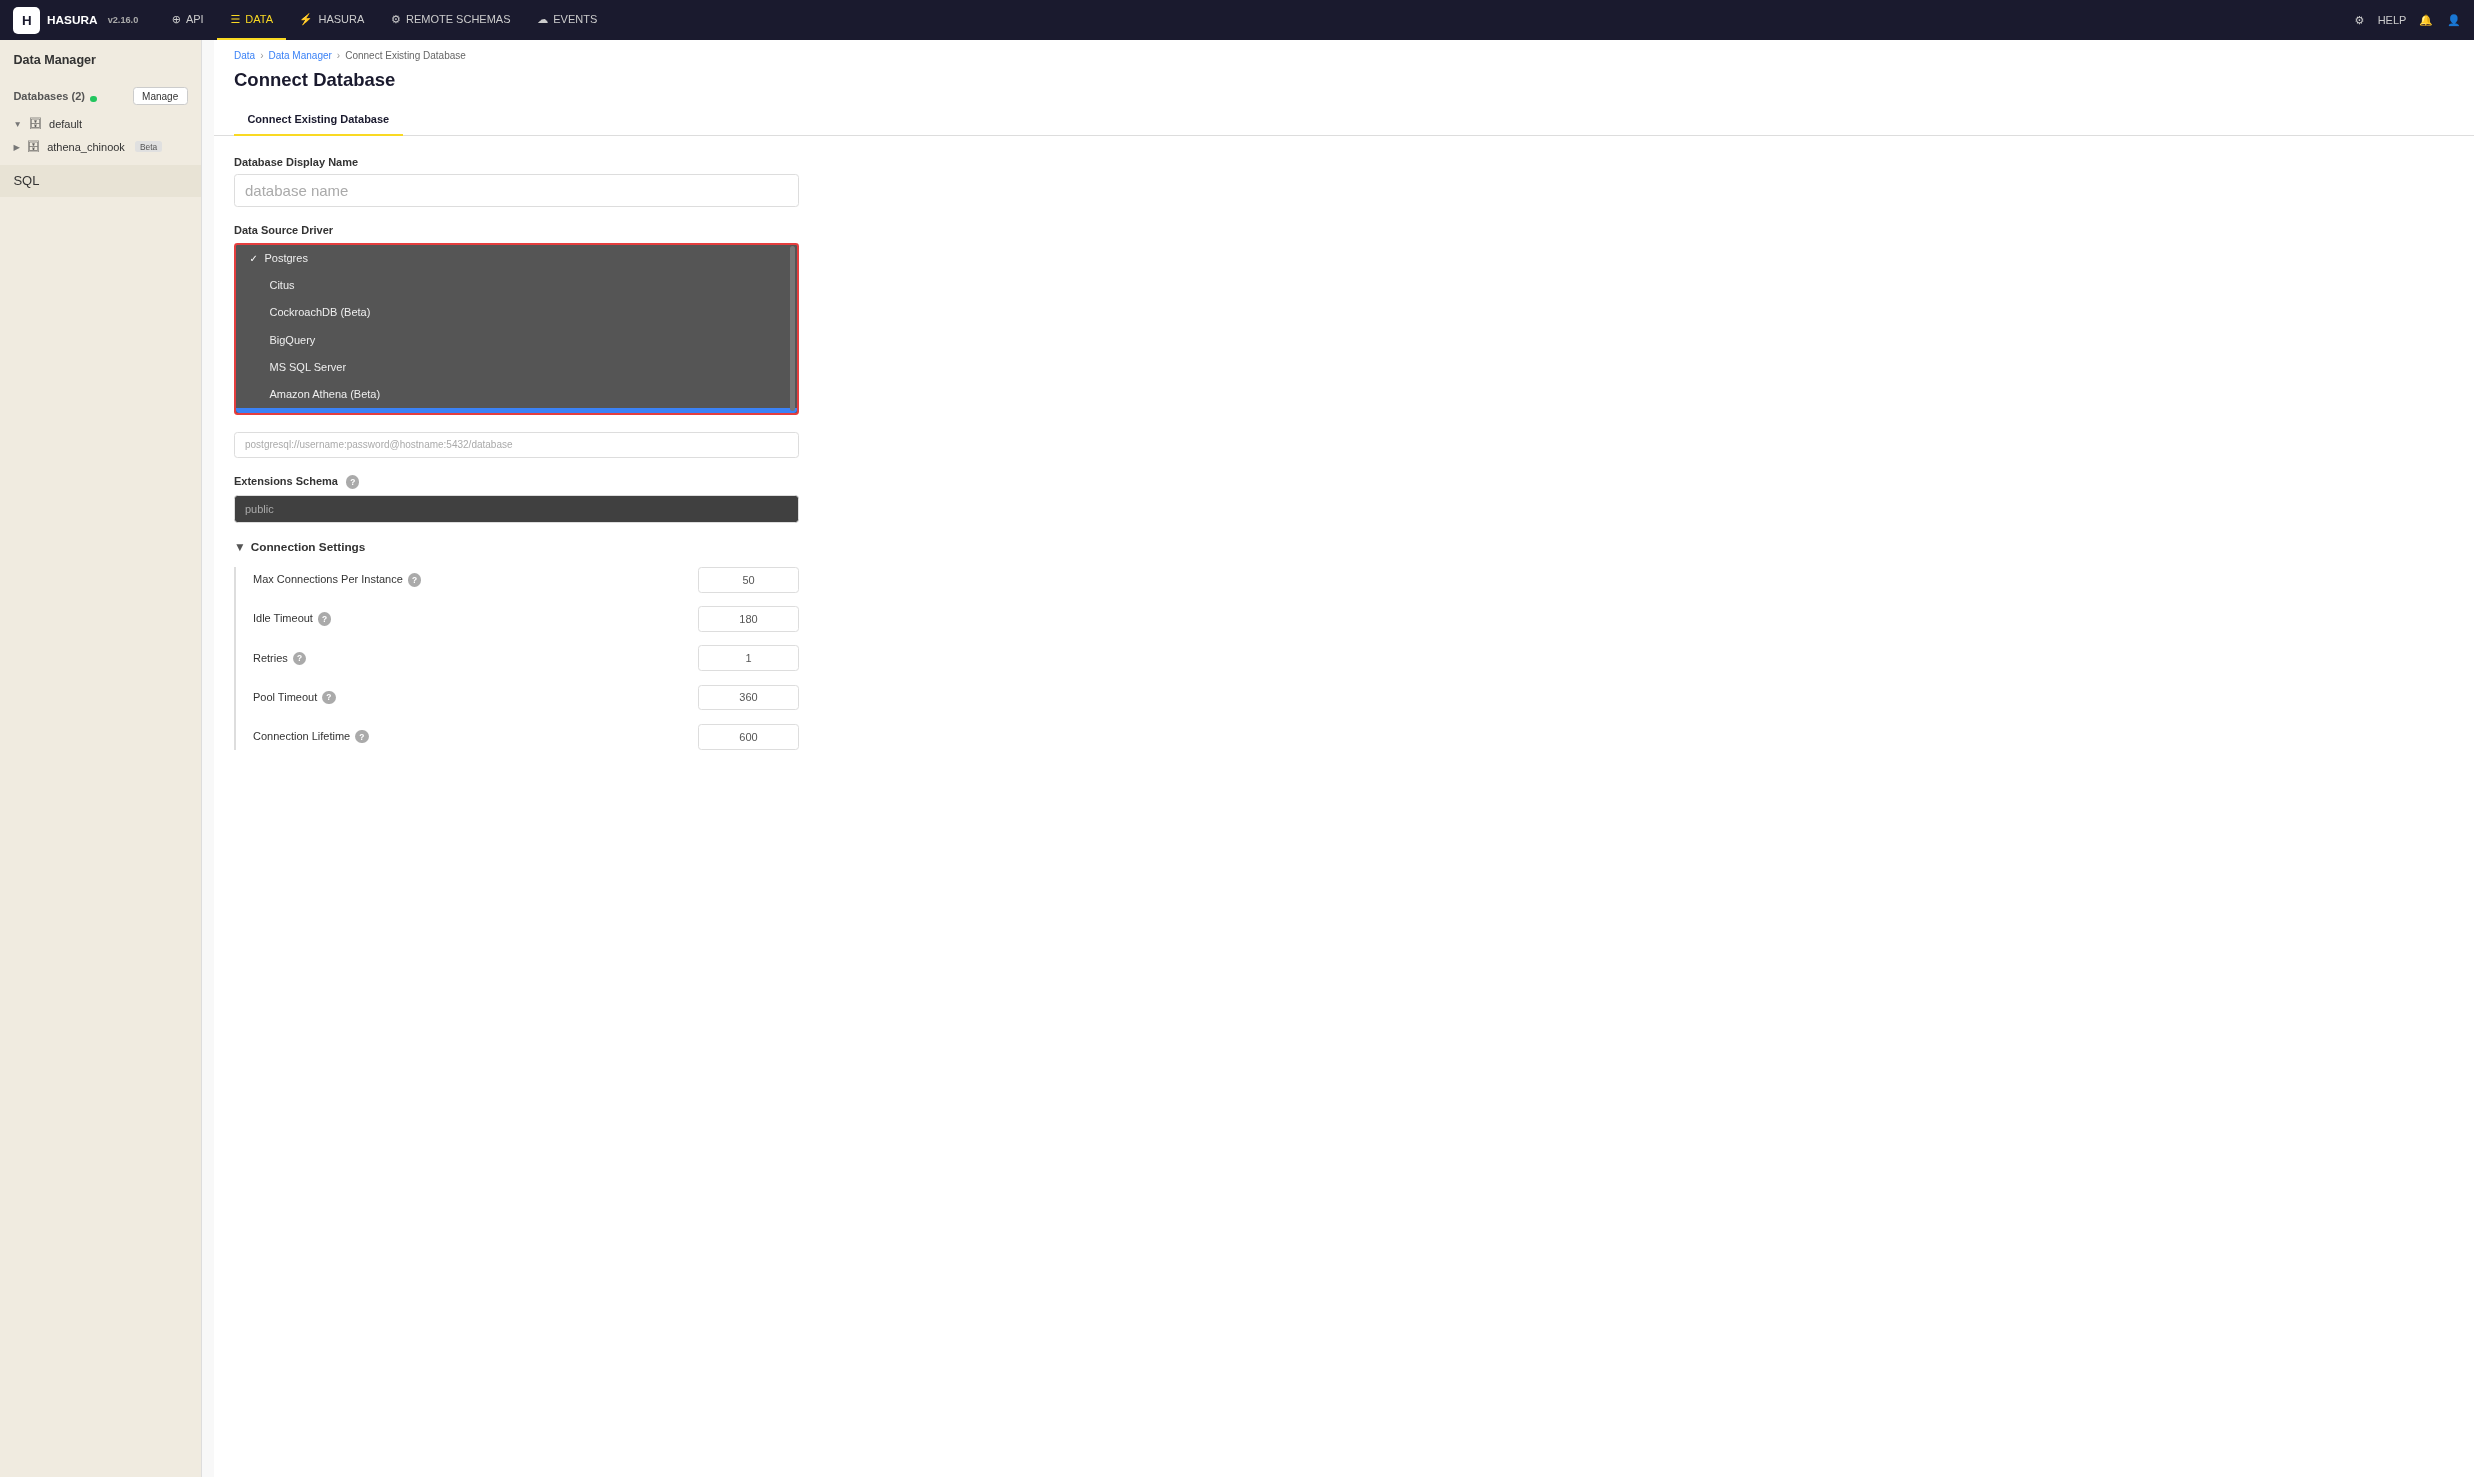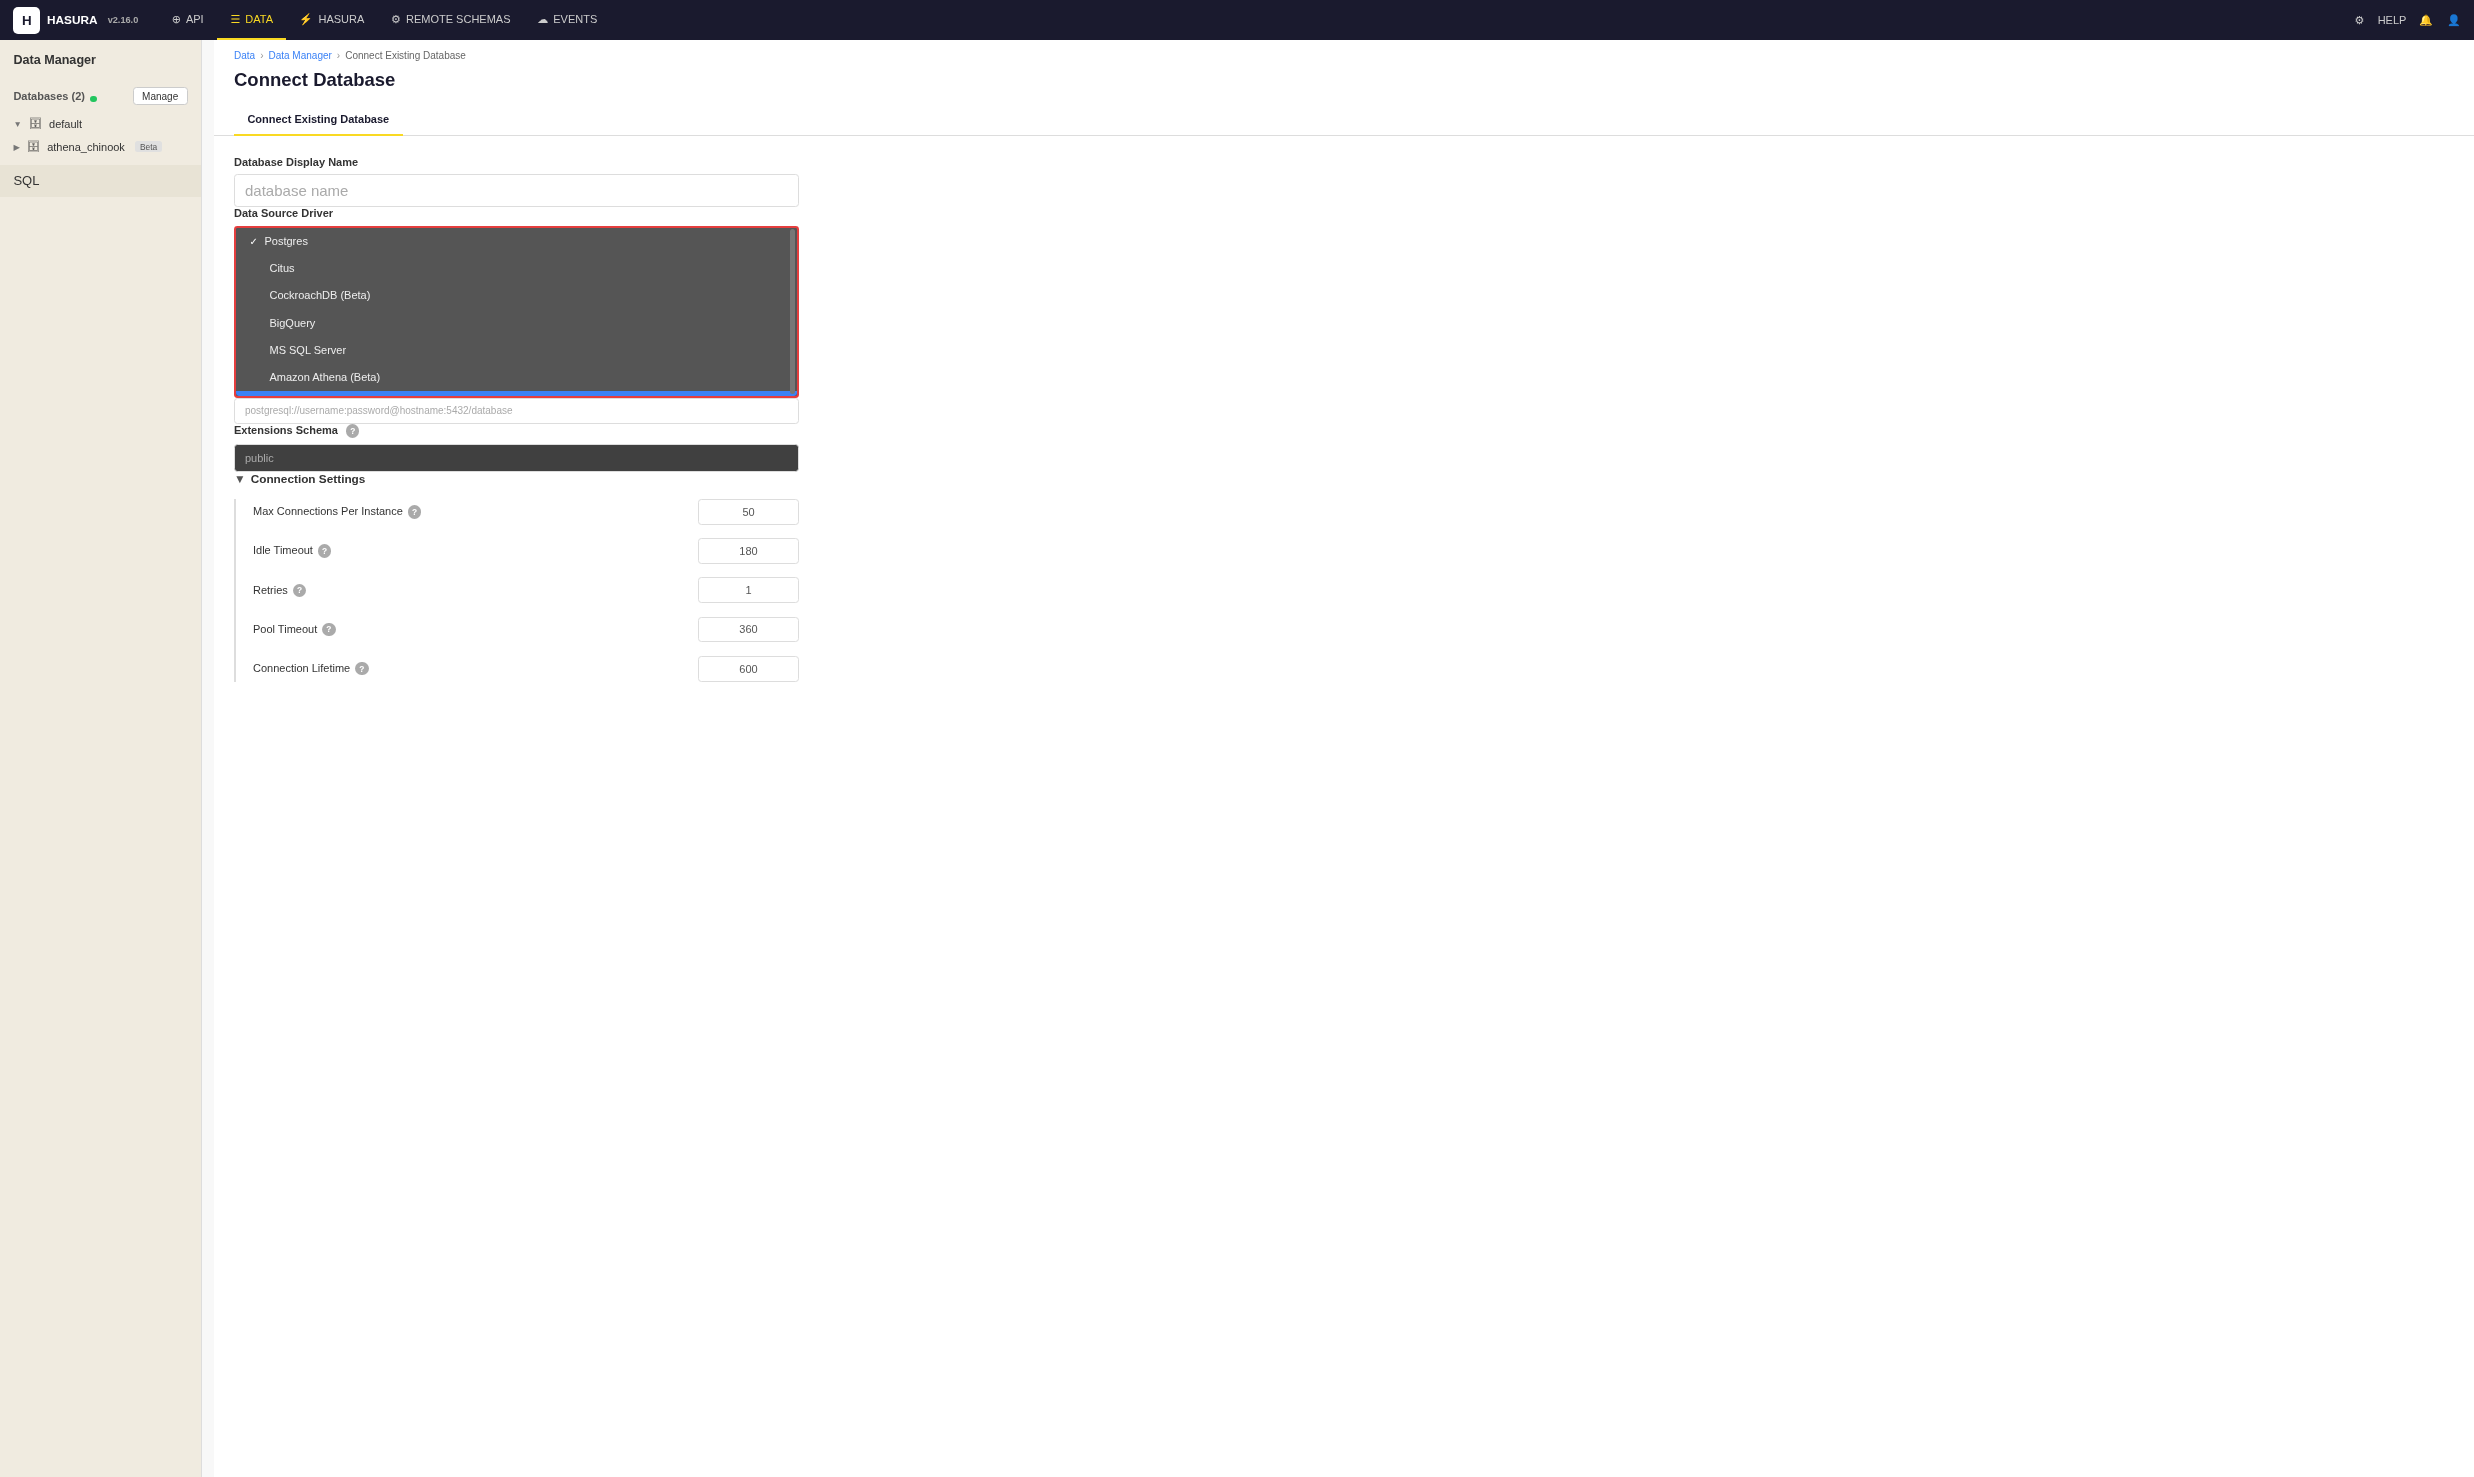--- a/index.html
+++ b/index.html
@@ -193,20 +193,21 @@
       font-weight: 600;
     }
 
     
     .form-content {
       padding: 20px;
       max-width: 605px;
     }
 
     .form-group {
+      margin-bottom: 17px;
     }
     .form-label {
       display: block;
       font-size: 11px;
       font-weight: 600;
       color: #333;
       margin-bottom: 6.7px;
     }
     .form-input {
       width: 100%;

